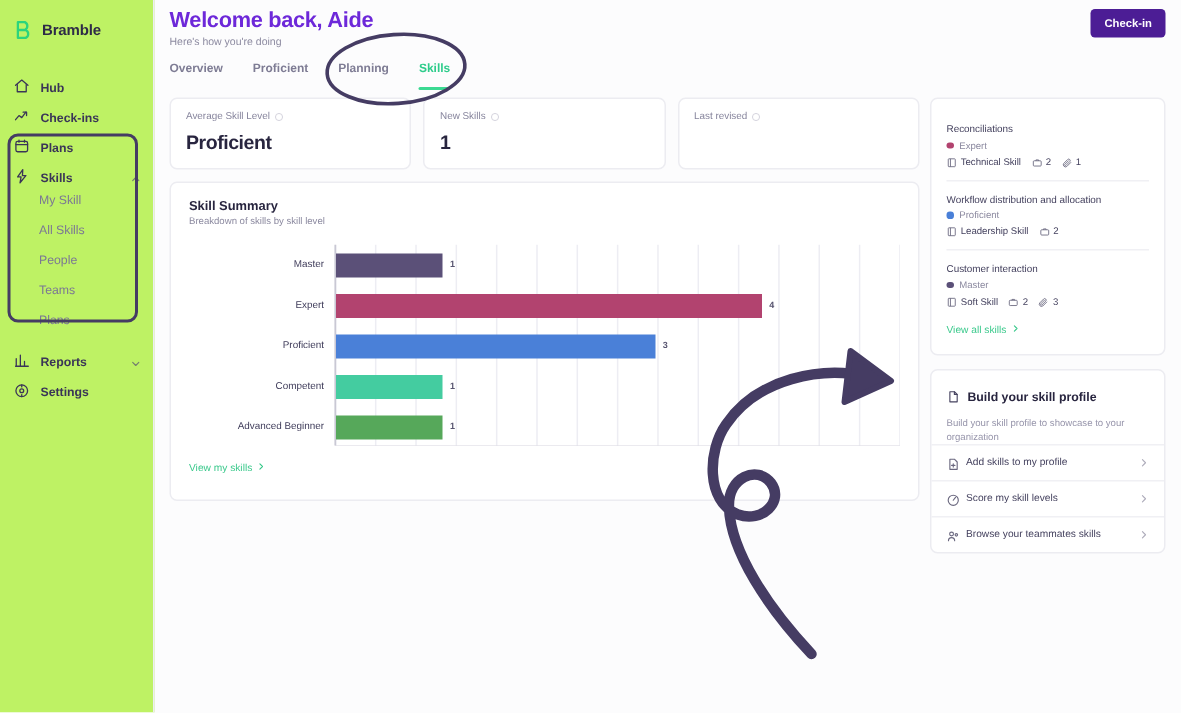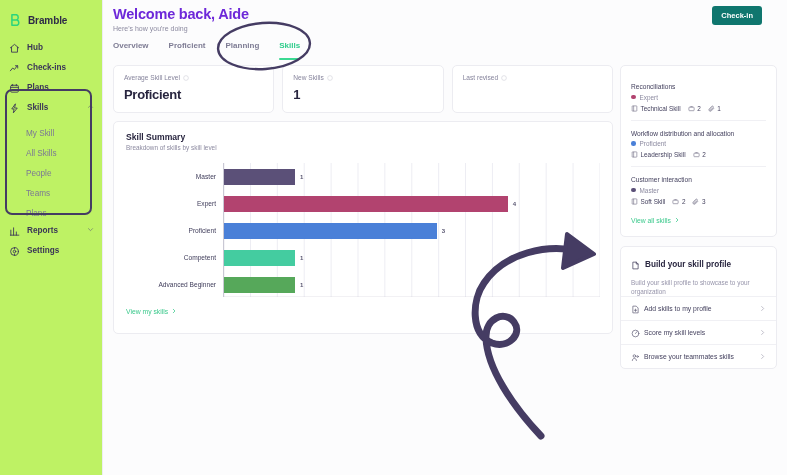--- a/index.html
+++ b/index.html
@@ -17,21 +17,21 @@
     width: 103px; height: 475px; background: #bef264;
     border-right: 1px solid #EDEDF2;
     padding: 9px 0 0 0; flex: 0 0 103px; position: relative;
   }
   .brand { display: flex; align-items: center; gap: 5px; padding: 0 0 0 9px; height: 22px; }
   .brand-mark { width: 14px; height: 14px; flex: 0 0 14px; }
   .brand-name { font-size: 10px; font-weight: 700; letter-spacing: -0.1px; color: #2E2B47; }
 
   .nav { margin-top: 12px; }
   .nav-item {
-    display: flex; align-items: flex-start; gap: 7px;
+    display: flex; align-items: flex-end; gap: 7px;
     height: 20px; padding: 0 8px 0 9px; margin: 0 0 0 0;
     font-size: 8.2px; font-weight: 700; color: #3A3557; cursor: pointer;
     position: relative;
   }
   .nav-item .ico { width: 11px; height: 11px; flex: 0 0 11px; display: block; }
   .nav-label { flex: 1; white-space: nowrap; }
   .chev { width: 7px; height: 7px; flex: 0 0 7px; opacity: .75; }
   .nav-gap { height: 3px; }
 
   .subnav { padding-left: 26px; }
@@ -46,22 +46,22 @@
     border: 2px solid #453C63; border-radius: 7px; pointer-events: none;
   }
 
   
   .main { flex: 1; position: relative; padding: 6px 10px 0 10px; }
 
   .page-title { font-size: 14.5px; font-weight: 700; letter-spacing: -0.2px; color: #6d28d9; }
   .page-sub { font-size: 7px; color: #8C8AA0; margin-top: 3px; }
 
   .checkin-btn {
-    position: absolute; right: 25px; top: 6px;
-    background: #0f766e; color: #fff; border: none; border-radius: 3px;
+    position: absolute; right: 10px; top: 6px;
+    background: #4c1d95; color: #fff; border: none; border-radius: 3px;
     font-size: 7.5px; font-weight: 700; padding: 5px 9px; cursor: pointer;
     font-family: "Liberation Sans", sans-serif;
   }
 
   .tabs { display: flex; gap: 20px; margin-top: 9px; height: 19px; }
   .tab {
     font-size: 8px; font-weight: 700; color: #7E7C94; cursor: pointer;
     position: relative; padding-bottom: 6px;
   }
   .tab.active { color: #2ECC8B; }

